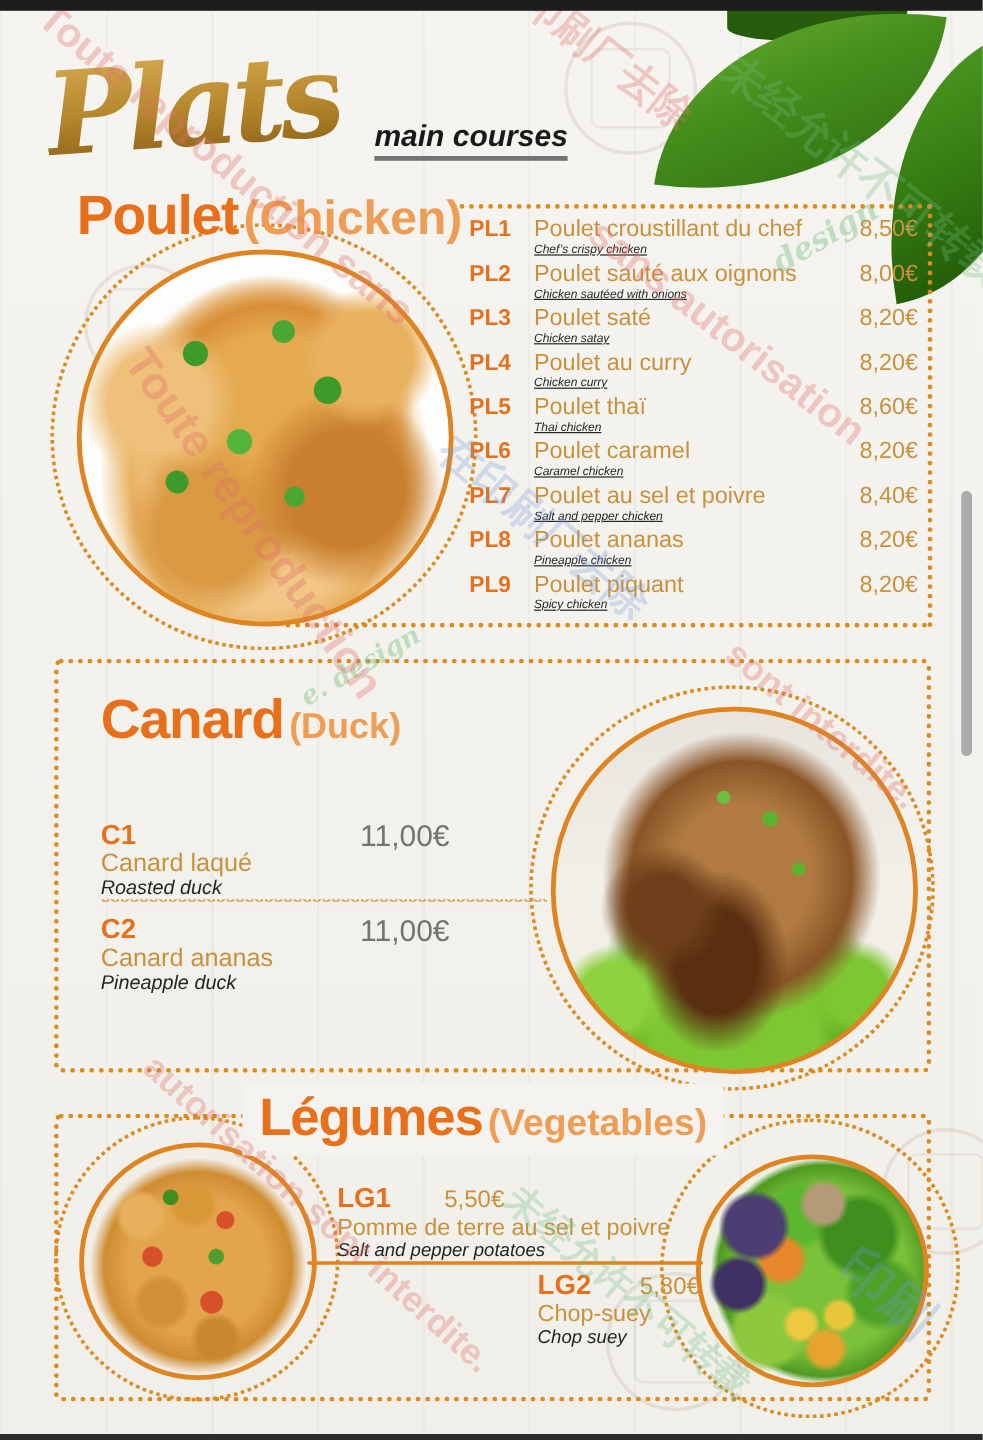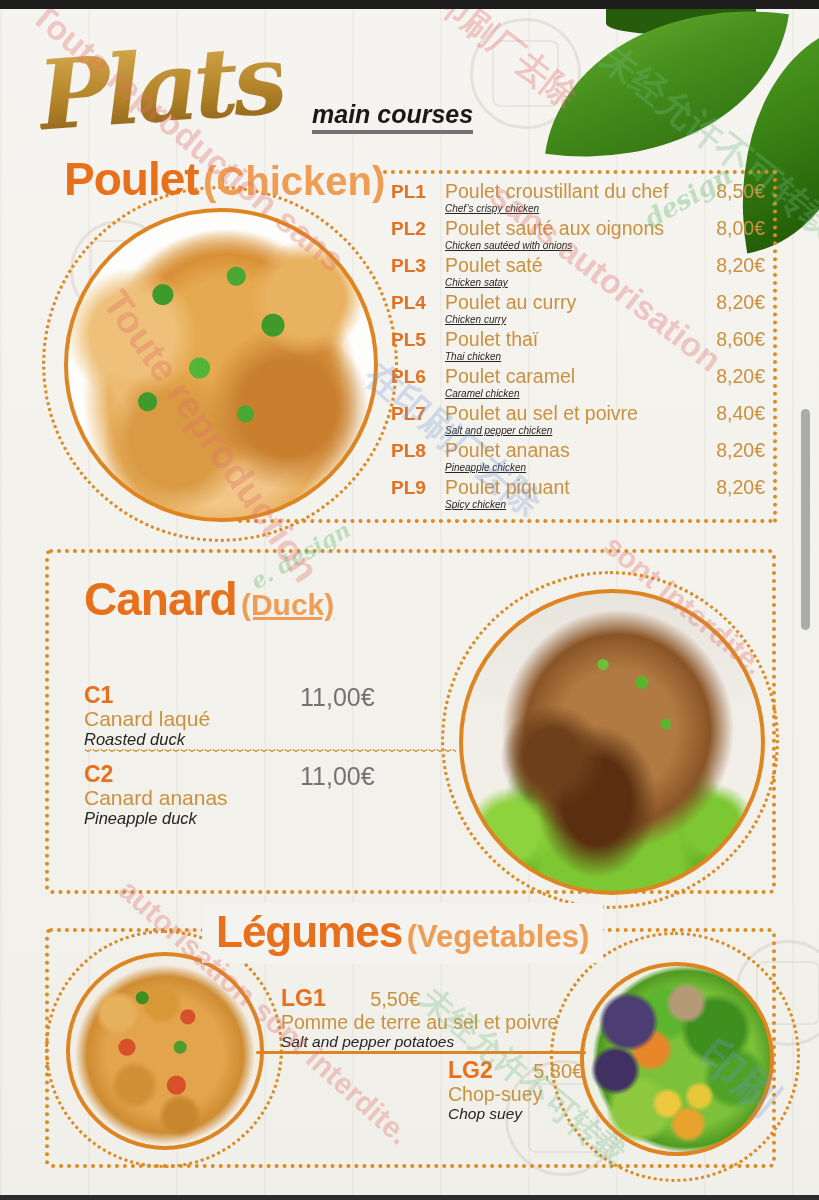--- a/index.html
+++ b/index.html
@@ -43,21 +43,21 @@
 
   
   .sec-title{position:absolute;z-index:12;white-space:nowrap;}
   .sec-title .big{font-weight:800;color:#e8701b;letter-spacing:-1px;}
   .sec-title .small{font-weight:600;color:#ef9d54;}
   #poulet-title{left:64px;top:152px;}
   #poulet-title .big{font-size:46px;}
   #poulet-title .small{font-size:40px;}
   #canard-title{left:84px;top:572px;}
   #canard-title .big{font-size:46px;}
-  #canard-title .small{font-size:30px;text-decoration:underline;}
+  #canard-title .small{font-size:30px;}
   #legumes-title{left:202px;top:903px;background:#f5f3ef;padding:4px 14px 6px 14px;}
   #legumes-title .big{font-size:44px;margin-top:23px;}
   #legumes-title .small{font-size:31px;}
   #frame-poulet-tr{position:absolute;left:383px;top:170px;width:390px;height:349px;
     border-top:4px dotted #dd8a1f;border-right:4px dotted #dd8a1f;z-index:5;}
   #frame-poulet-b{position:absolute;left:238px;top:519px;width:535px;height:0;
     border-bottom:4px dotted #dd8a1f;z-index:5;}
   #frame-canard{position:absolute;left:45px;top:549px;width:723px;height:337px;
     border:4px dotted #dd8a1f;border-radius:6px;z-index:5;}
   #frame-legumes{position:absolute;left:45px;top:928px;width:723px;height:232px;

